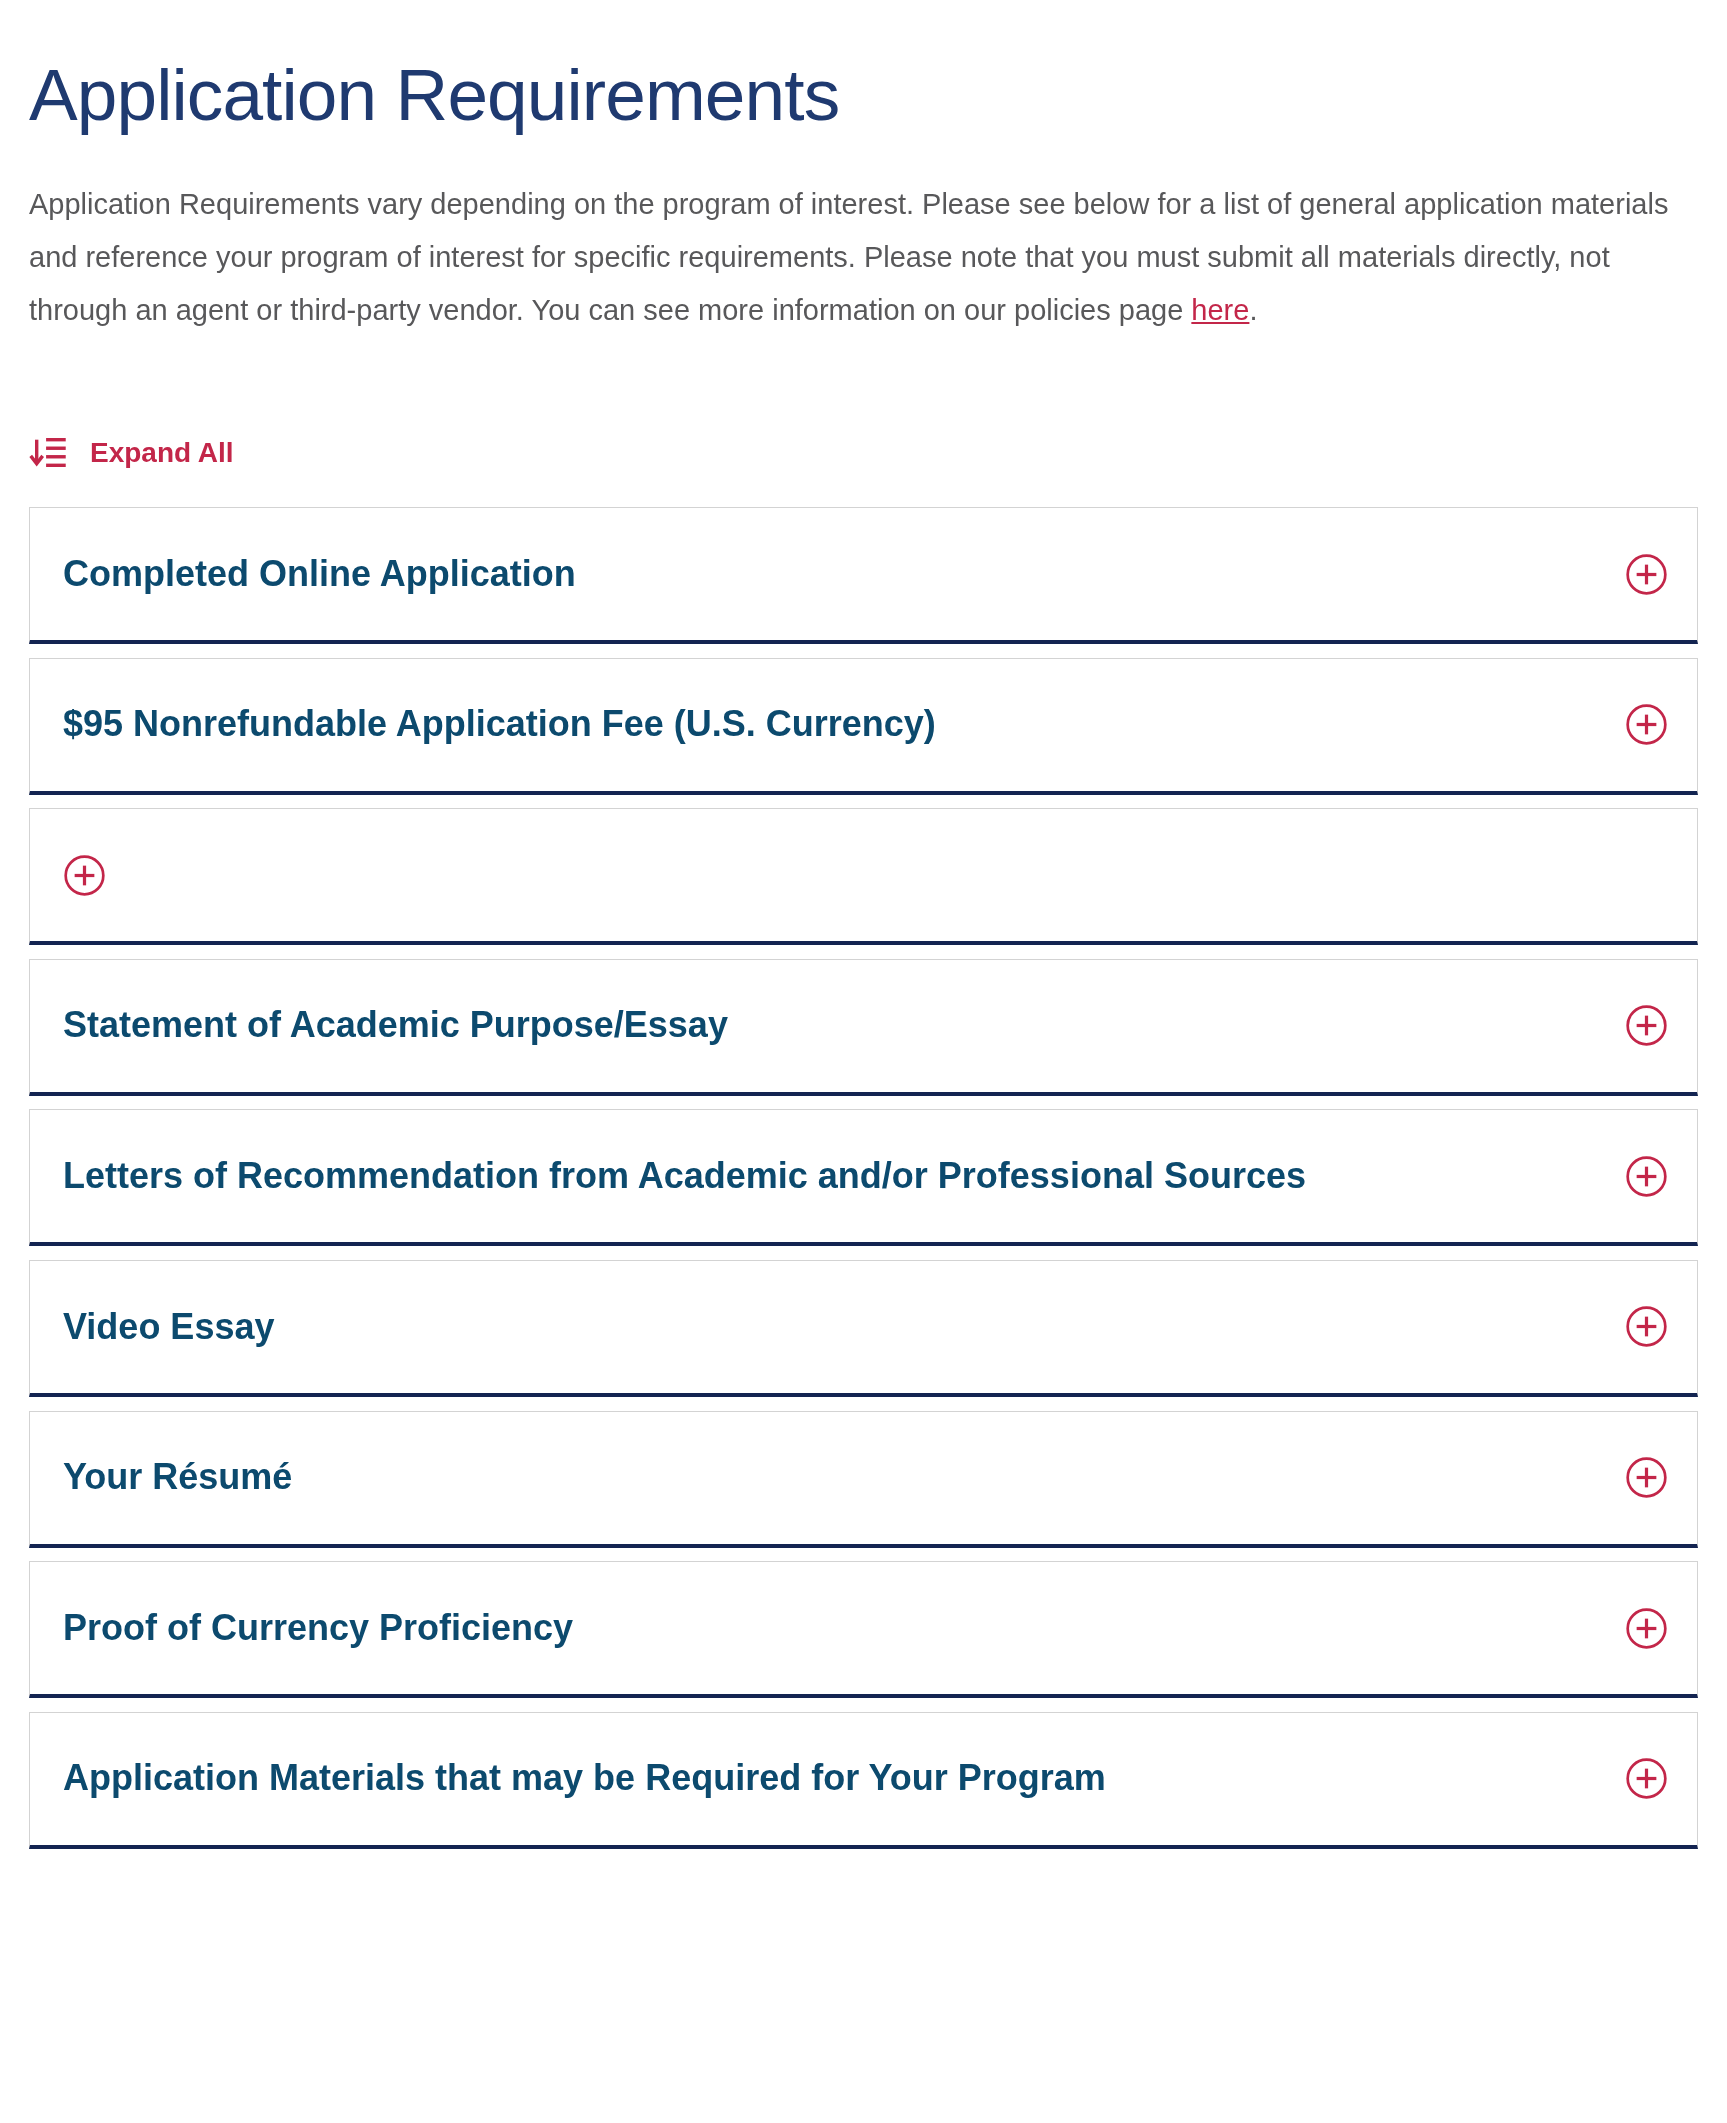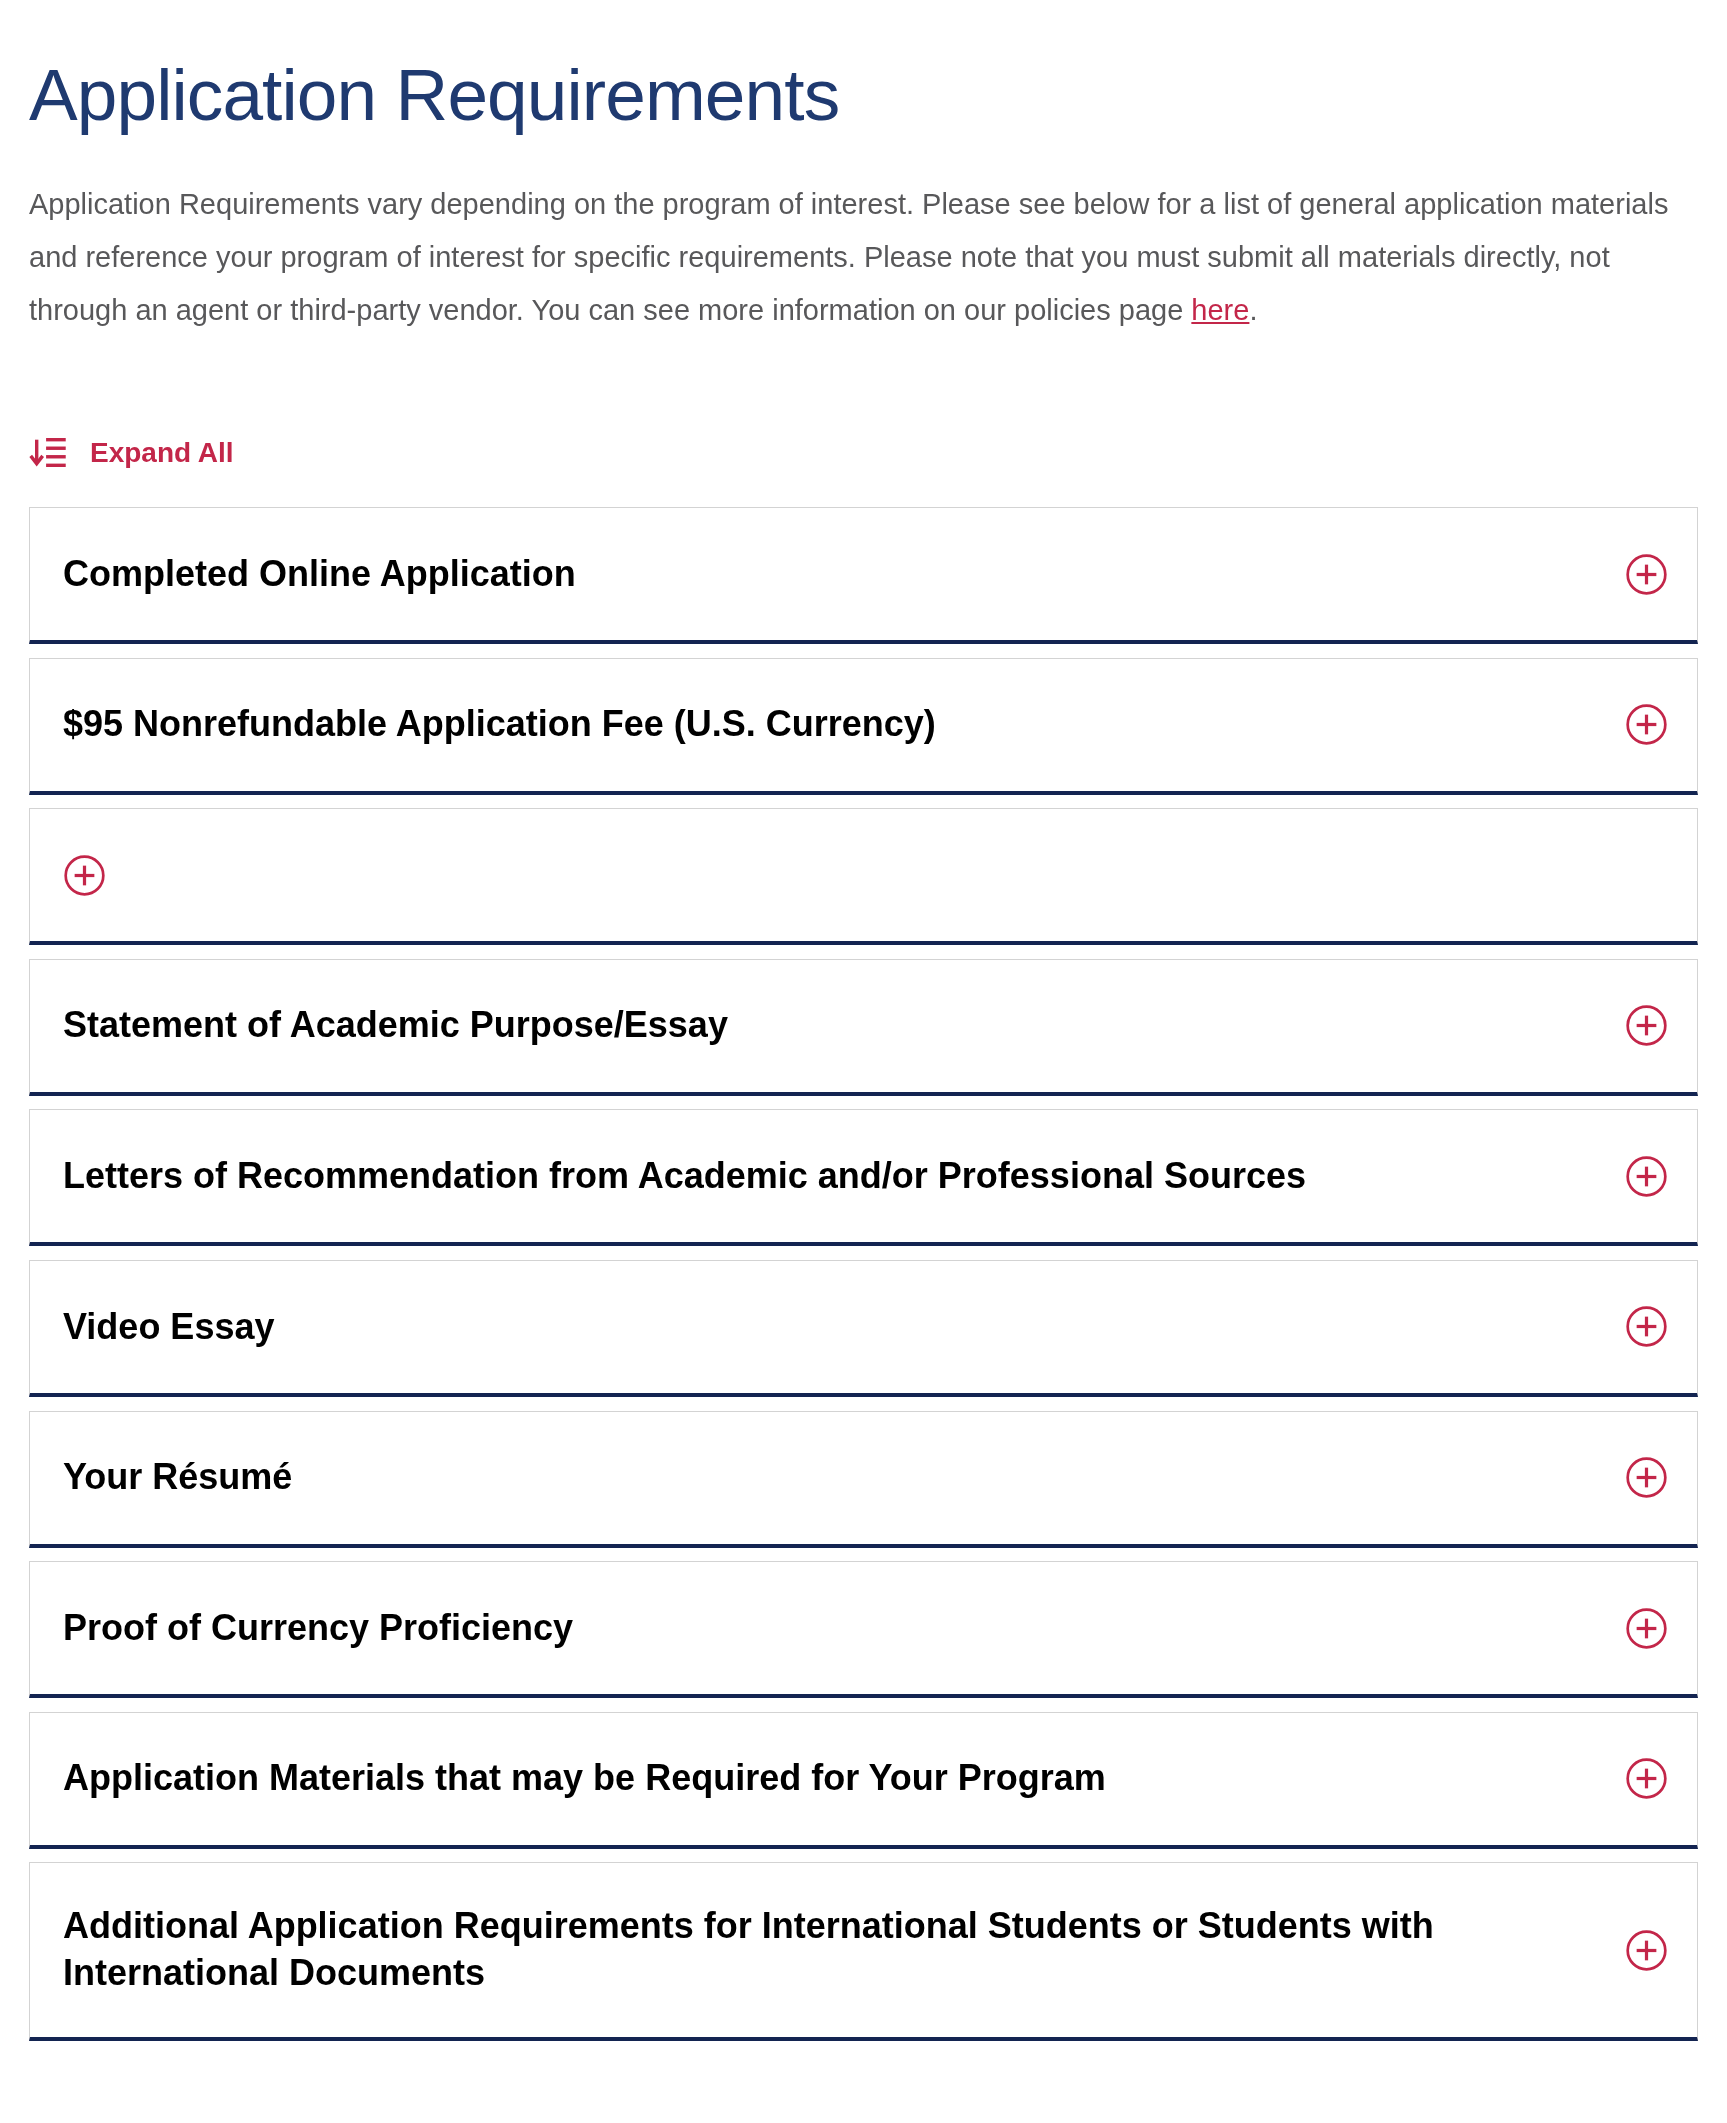--- a/index.html
+++ b/index.html
@@ -63,21 +63,21 @@
     margin-bottom: 13.6px;
     padding: 40px 29px 40px 33px;
     background: #ffffff;
     cursor: pointer;
   }
   .acc-title {
     flex: 1;
     font-size: 36px;
     font-weight: 700;
     line-height: 1.3;
-    color: #000000;
+    color: #0c4a6e;
   }
   .plus-wrap {
     flex-shrink: 0;
     width: 43px;
     height: 43px;
     display: flex;
     align-items: center;
     justify-content: center;
   }
 </style>
@@ -197,26 +197,16 @@
       <h3 class="acc-title">Application Materials that may be Required for Your Program</h3>
       <span class="plus-wrap">
         <svg width="43" height="43" viewBox="0 0 48 48" fill="none" stroke="#c32649" stroke-width="3">
           <circle cx="24" cy="24" r="21"></circle>
           <line x1="24" y1="13" x2="24" y2="35" stroke-width="3.6"></line>
           <line x1="13" y1="24" x2="35" y2="24" stroke-width="3.6"></line>
         </svg>
       </span>
     </div>
 
-    <div class="acc-item">
-      <h3 class="acc-title">Additional Application Requirements for International Students or Students with International Documents</h3>
-      <span class="plus-wrap">
-        <svg width="43" height="43" viewBox="0 0 48 48" fill="none" stroke="#c32649" stroke-width="3">
-          <circle cx="24" cy="24" r="21"></circle>
-          <line x1="24" y1="13" x2="24" y2="35" stroke-width="3.6"></line>
-          <line x1="13" y1="24" x2="35" y2="24" stroke-width="3.6"></line>
-        </svg>
-      </span>
-    </div>
 
   </div>
 </div>
 
 
 </body></html>

